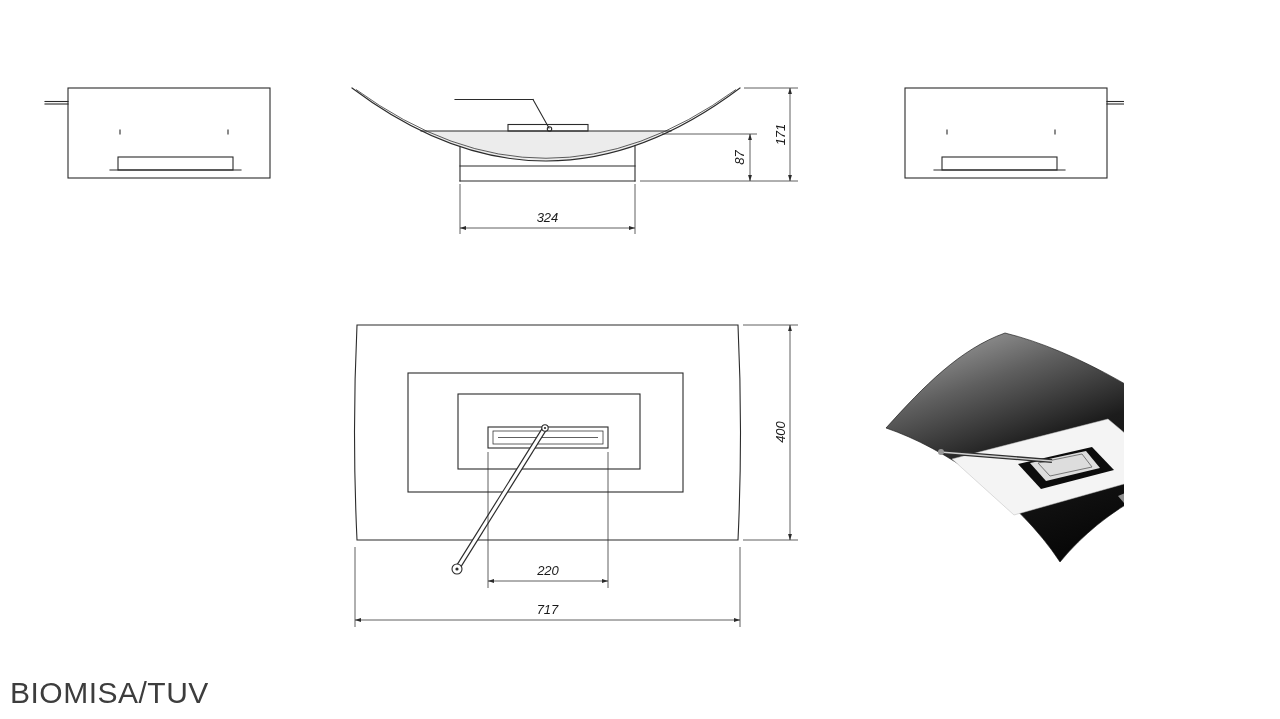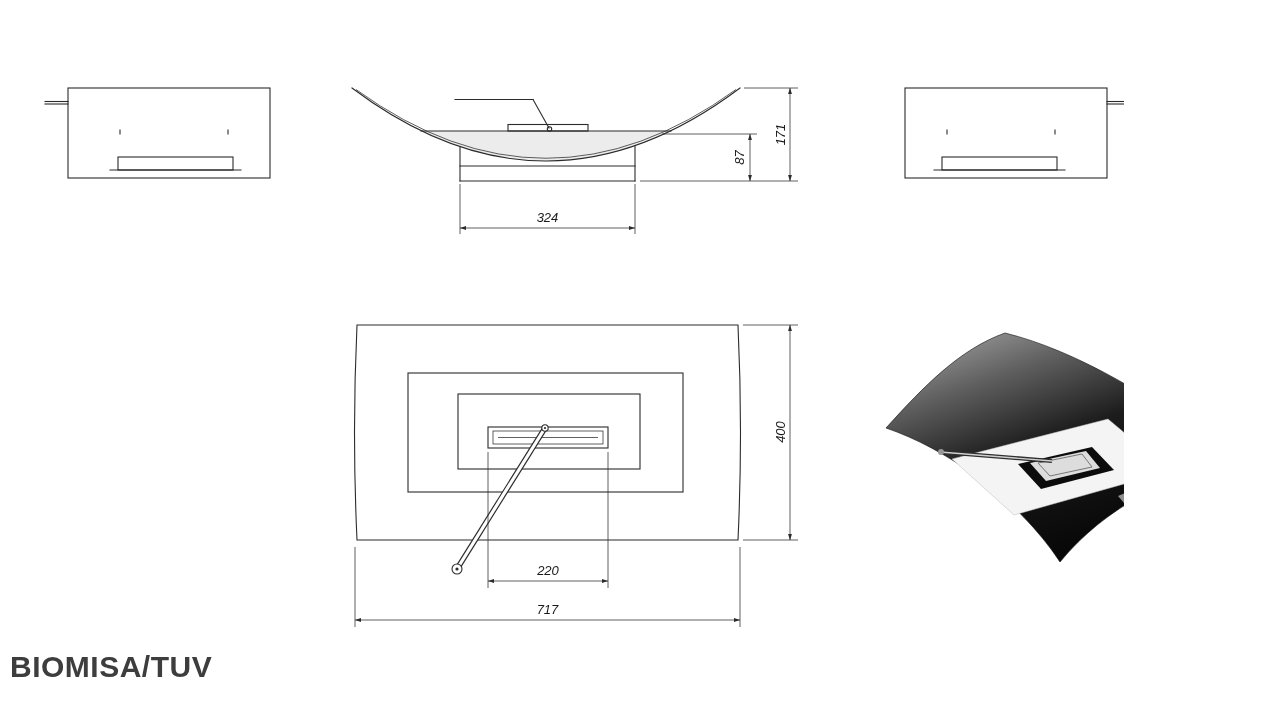--- a/index.html
+++ b/index.html
@@ -4,21 +4,21 @@
 <style>
   html,body{margin:0;padding:0;background:#ffffff;}
   .canvas{position:relative;width:1124px;height:719px;background:#ffffff;overflow:hidden;
           font-family:"Liberation Sans",sans-serif;}
   svg{display:block;}
   .ln{stroke:#2b2b2b;stroke-width:1.1;fill:none;stroke-linecap:square;}
   .thin{stroke:#2b2b2b;stroke-width:0.75;fill:none;}
   .shade{fill:#ececec;stroke:none;}
   .dimtext{font-family:"Liberation Sans",sans-serif;font-style:italic;font-size:13px;
            fill:#1a1a1a;text-anchor:middle;}
-  .title{position:absolute;left:10px;top:650px;font-size:30px;font-weight:700;
+  .title{position:absolute;left:10px;top:676px;font-size:30px;font-weight:400;
          color:#3d3d3d;letter-spacing:0.5px;font-family:"Liberation Sans",sans-serif;}
 </style>
 </head>
 <body>
 
 <div class="canvas">
 
 <svg width="1280" height="719" viewBox="0 0 1280 719">
   <defs>
     <marker id="arr" viewBox="0 0 10 10" refX="9.5" refY="5" markerWidth="9" markerHeight="9" orient="auto-start-reverse">

